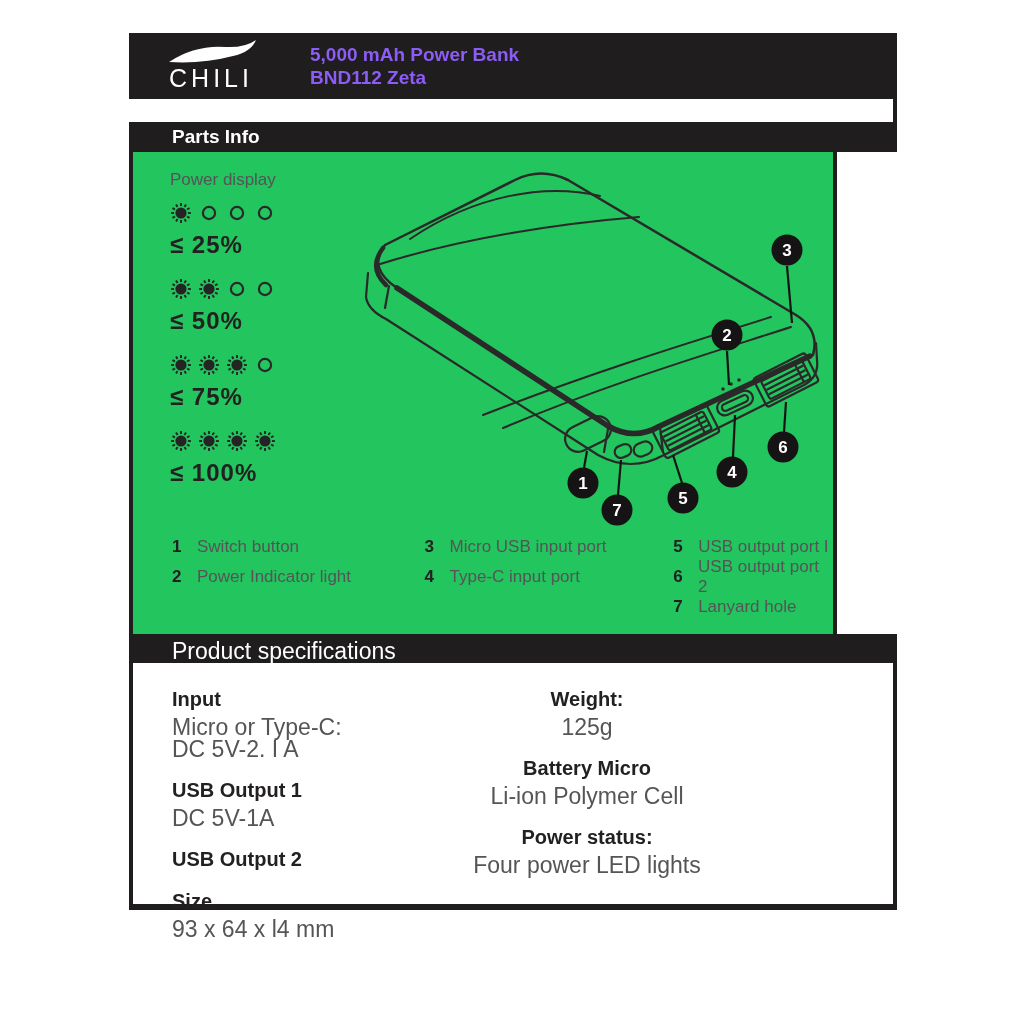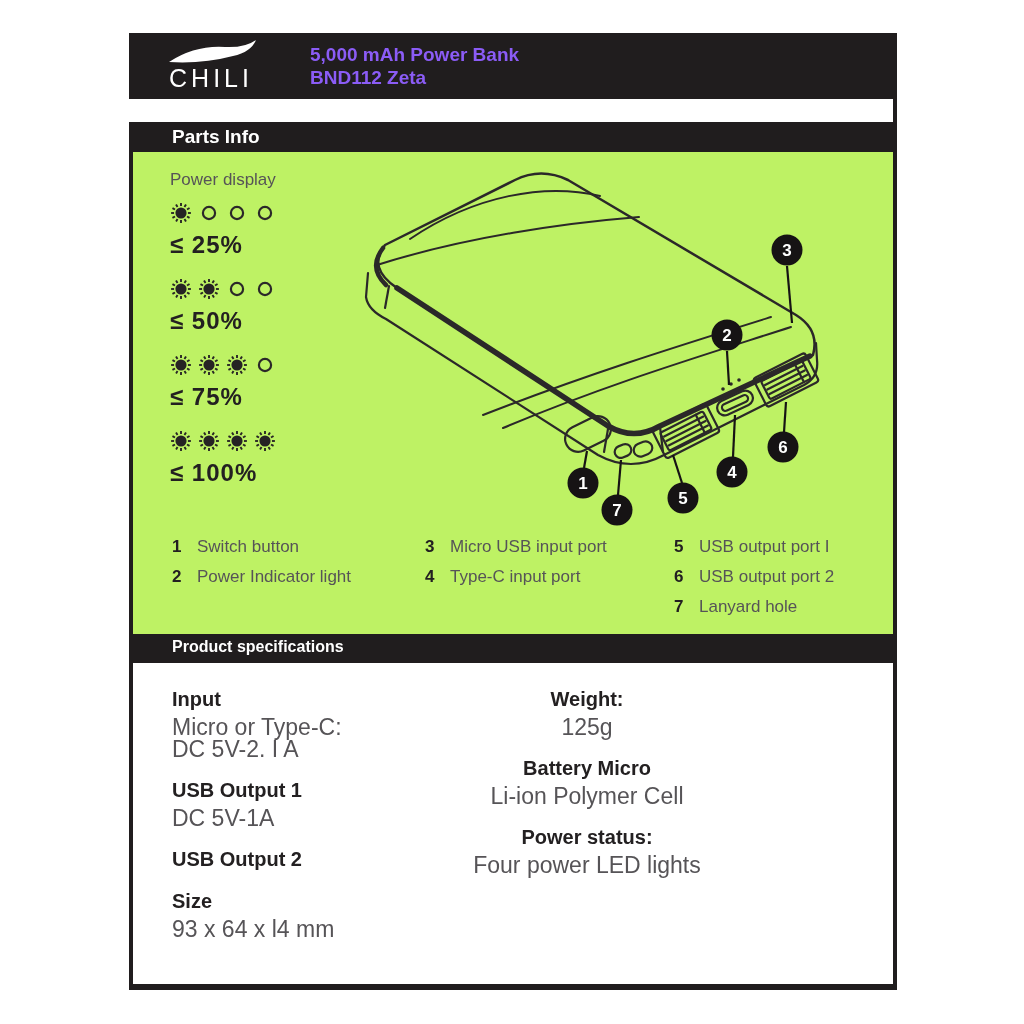--- a/index.html
+++ b/index.html
@@ -5,36 +5,36 @@
   html,body{margin:0;padding:0;background:#fff;}
   .page{position:relative;width:1024px;height:1024px;background:#fff;overflow:hidden;
         font-family:"Liberation Sans","DejaVu Sans",sans-serif;color:#232021;}
   
   .top-block{position:absolute;left:129px;top:33px;width:768px;height:119px;background:#201d1e;}
   .brand-area{position:absolute;left:24px;top:5px;text-align:right;}
   .titles{position:absolute;left:181px;top:10px;color:#8b5cf6;font-weight:bold;font-size:19px;line-height:23px;}
   .white-strip{position:absolute;left:0;top:66px;right:4px;height:23px;background:#fff;}
   .parts-label{position:absolute;left:43px;top:93px;color:#fff;font-weight:bold;font-size:19px;}
   
-  .parts-box{position:absolute;left:129px;top:152px;width:768px;height:482px;background:#bef264;
+  .parts-box{position:absolute;left:129px;top:152px;width:708px;height:482px;background:#22c55e;
              border-left:4px solid #201d1e;border-right:4px solid #201d1e;box-sizing:border-box;}
   .power-display{position:absolute;left:37px;top:18px;}
   .pd-title{font-size:17px;color:#565457;margin-bottom:10px;}
   .led-row .icons{display:flex;gap:6px;height:26px;align-items:center;}
   .led-row .lvl{font-size:24px;font-weight:bold;color:#232021;margin:5px 0 17px 0;letter-spacing:1px;}
   .device-svg{position:absolute;left:222px;top:3px;}
   .parts-cols{position:absolute;left:39px;top:380px;display:flex;}
   .pcol1{width:253px;} .pcol2{width:249px;} .pcol3{width:auto;}
   .part-item{display:flex;height:30px;align-items:center;font-size:17px;}
   .part-item .num{width:25px;font-weight:bold;color:#232021;}
   .part-item .plabel{color:#565457;}
   
   .spec-bar{position:absolute;left:129px;top:634px;width:768px;height:29px;background:#201d1e;}
-  .spec-bar .bar-text{position:absolute;left:43px;top:4px;color:#fff;font-weight:bold;font-size:16px;}
-  .spec-box{position:absolute;left:129px;top:663px;width:768px;height:327px;background:#fff;box-sizing:border-box;
+  .spec-bar .bar-text{position:absolute;left:43px;top:4px;color:#fff;font-weight:normal;font-size:23px;}
+  .spec-box{position:absolute;left:129px;top:663px;width:768px;height:247px;background:#fff;box-sizing:border-box;
             border-left:4px solid #201d1e;border-right:4px solid #201d1e;border-bottom:6px solid #201d1e;}
   .spec-col-left{position:absolute;left:39px;top:25px;width:245px;}
   .spec-col-right{position:absolute;left:299px;top:25px;width:310px;text-align:center;}
   .spec-item{margin-bottom:19px;}
   .spec-title{font-size:20px;font-weight:bold;color:#232021;margin-bottom:5px;}
   .spec-line{font-size:23px;color:#565457;line-height:22px;}
 </style>
 </head>
 <body>
 

